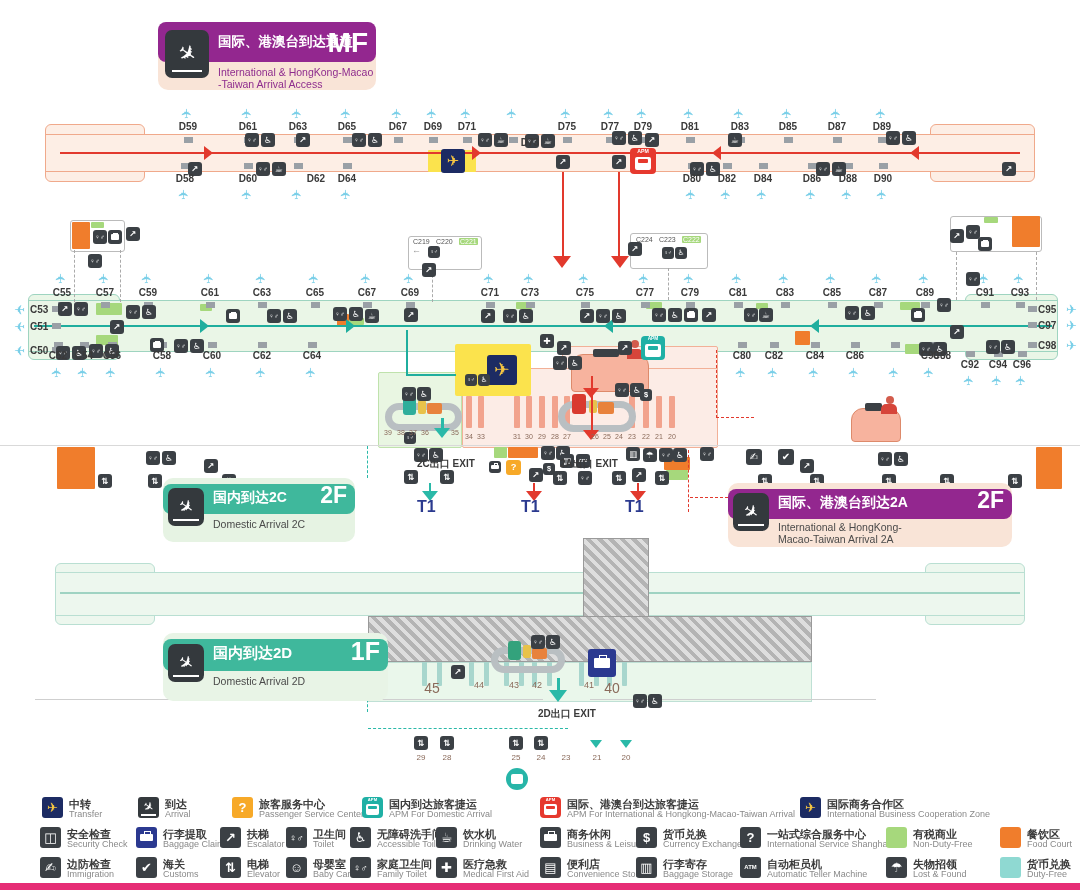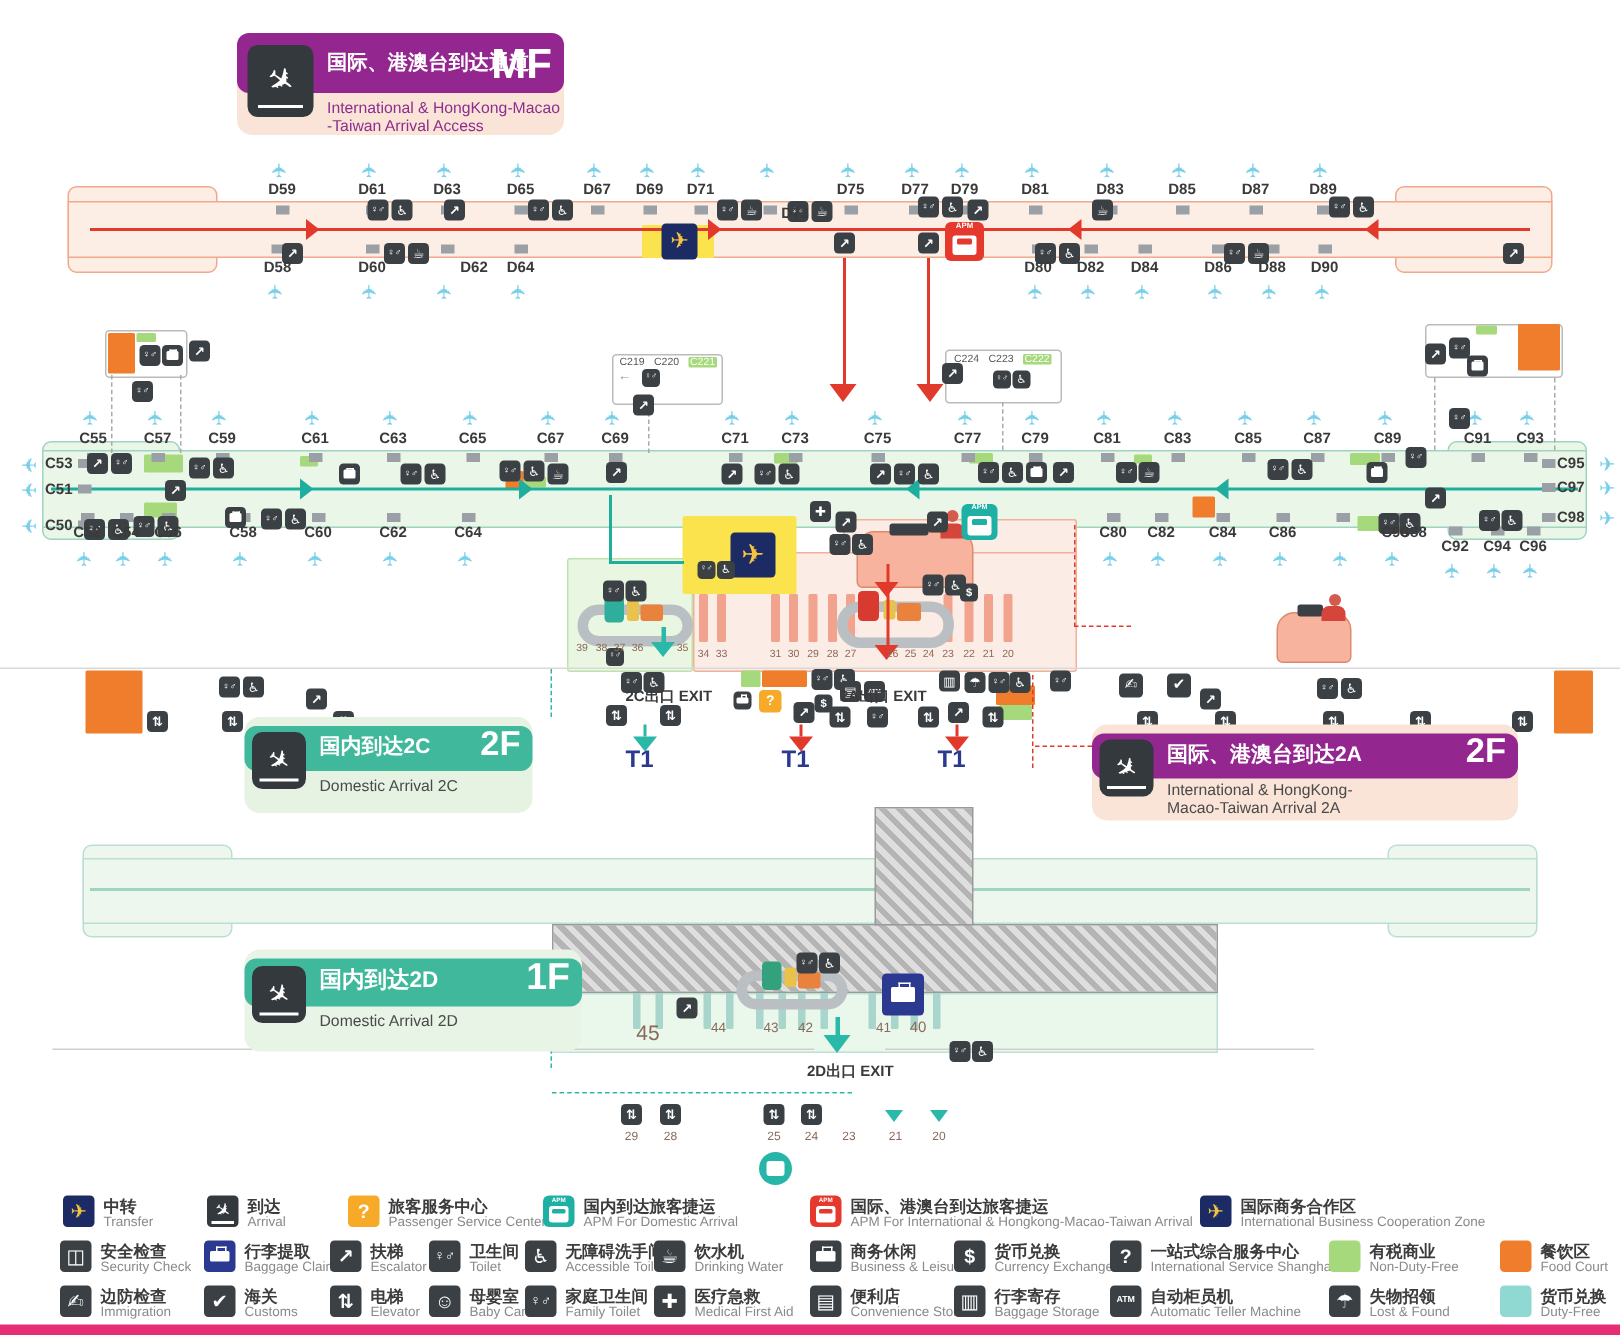--- a/index.html
+++ b/index.html
@@ -630,21 +630,21 @@
       <div class="mtxt num" style="left: 619px; top: 433px; font-size: 7px;">24</div>
       <div class="mtxt num" style="left: 632px; top: 433px; font-size: 7px;">23</div>
       <div class="mtxt num" style="left: 646px; top: 433px; font-size: 7px;">22</div>
       <div class="mtxt num" style="left: 659px; top: 433px; font-size: 7px;">21</div>
       <div class="mtxt num" style="left: 672px; top: 433px; font-size: 7px;">20</div>
       <div class="mtxt num" style="left: 432px; top: 680px; font-size: 14px;">45</div>
       <div class="mtxt num" style="left: 479px; top: 680px; font-size: 9px;">44</div>
       <div class="mtxt num" style="left: 514px; top: 680px; font-size: 9px;">43</div>
       <div class="mtxt num" style="left: 537px; top: 680px; font-size: 9px;">42</div>
       <div class="mtxt num" style="left: 589px; top: 680px; font-size: 9px;">41</div>
-      <div class="mtxt num" style="left: 612px; top: 680px; font-size: 10px;">40</div>
+      <div class="mtxt num" style="left: 612px; top: 680px; font-size: 14px;">40</div>
       <div class="mtxt num" style="left: 421px; top: 753px; font-size: 8px;">29</div>
       <div class="mtxt num" style="left: 447px; top: 753px; font-size: 8px;">28</div>
       <div class="mtxt num" style="left: 516px; top: 753px; font-size: 8px;">25</div>
       <div class="mtxt num" style="left: 541px; top: 753px; font-size: 8px;">24</div>
       <div class="mtxt num" style="left: 566px; top: 753px; font-size: 8px;">23</div>
       <div class="mtxt num" style="left: 597px; top: 753px; font-size: 8px;">21</div>
       <div class="mtxt num" style="left: 626px; top: 753px; font-size: 8px;">20</div>
       <div class="mtxt" style="left: 413px; top: 238px; font-size: 7px; color: rgb(85, 85, 85);">C219</div>
       <div class="mtxt" style="left: 436px; top: 238px; font-size: 7px; color: rgb(85, 85, 85);">C220</div>
       <div class="mtxt" style="left: 459px; top: 238px; font-size: 7px; color: rgb(255, 255, 255); background: rgb(166, 216, 124); padding: 0px 1px; border-radius: 1px;">C221</div>

